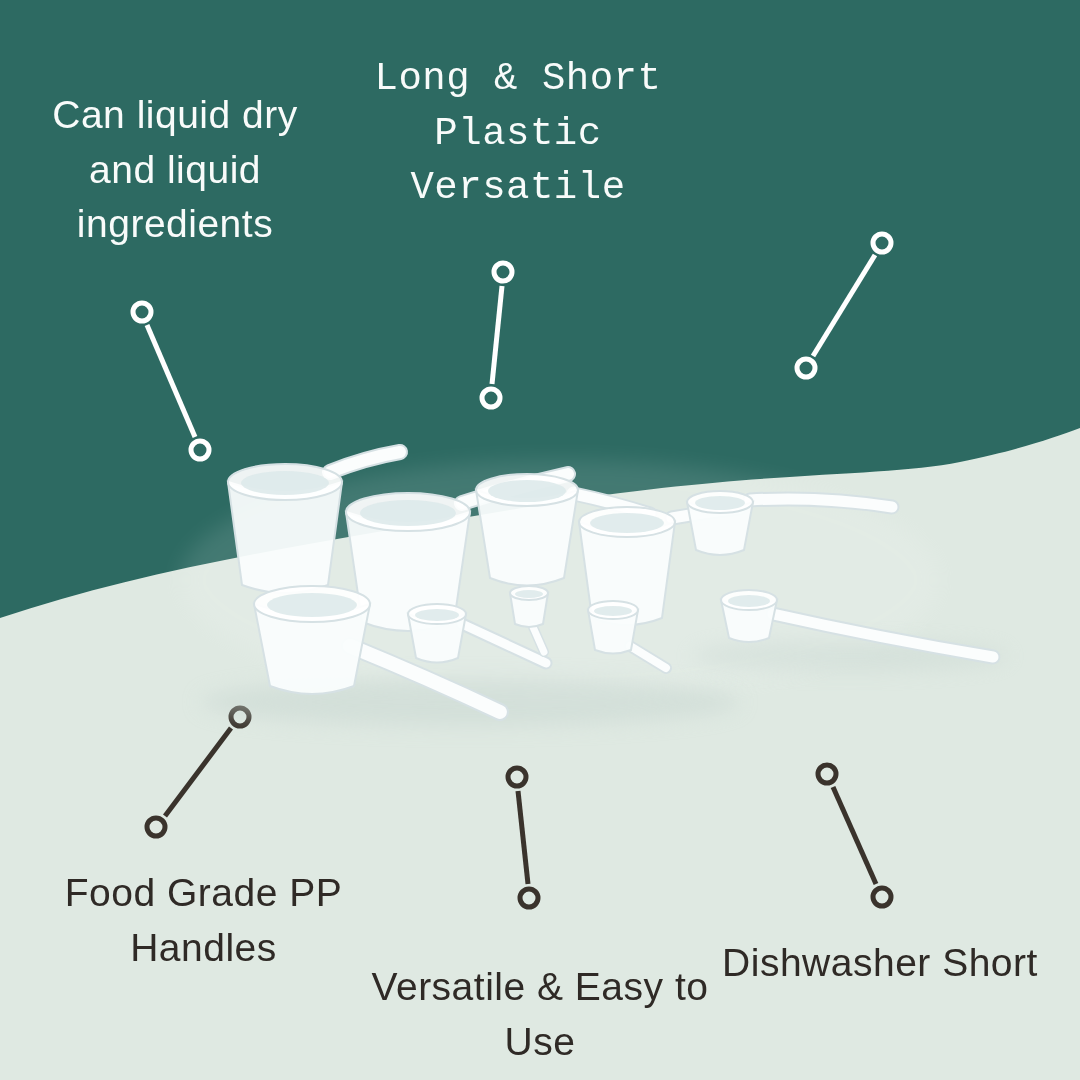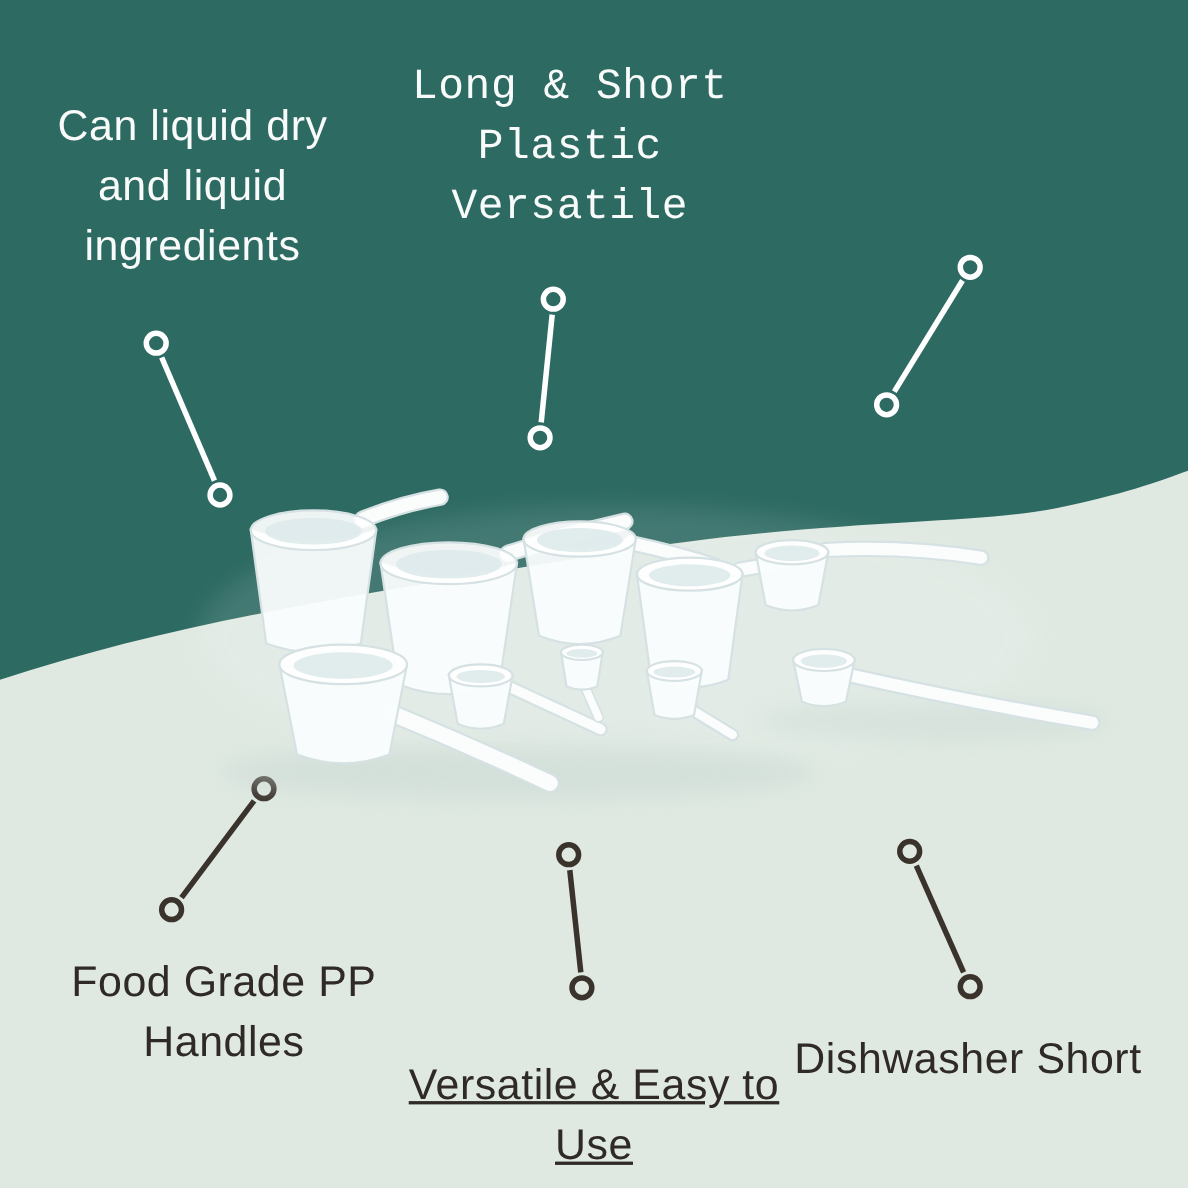--- a/index.html
+++ b/index.html
@@ -183,21 +183,21 @@
     <div>Plastic</div>
     <div>Versatile</div>
   </div>
 
 
   <div class="callout dark" style="left:0px; top:866px; width:335px;margin-left:36px;">
     <div>Food Grade PP</div>
     <div>Handles</div>
   </div>
 
-  <div class="callout dark" style="left:320px; top:960px; width:440px;text-decoration:underline;">
+  <div class="callout dark" style="left:320px; top:960px; width:440px;">
     <div>Versatile &amp; Easy to</div>
     <div>Use</div>
   </div>
 
   <div class="callout dark" style="left:690px; top:936px; width:380px;">
     <div>Dishwasher Short</div>
   </div>
 
 </div>
 

